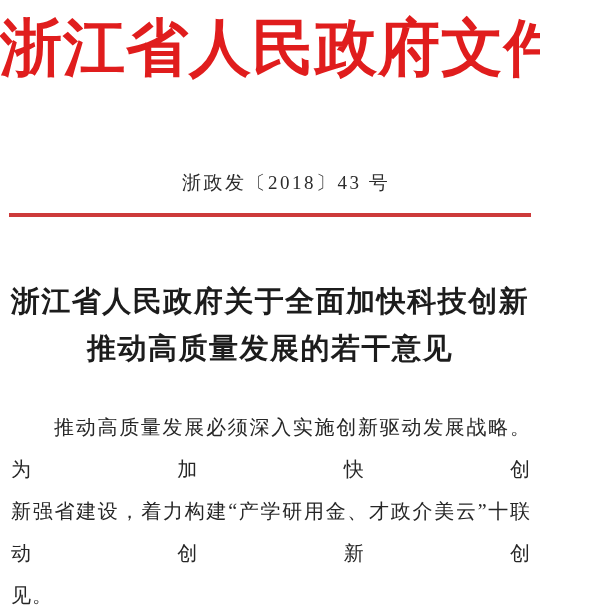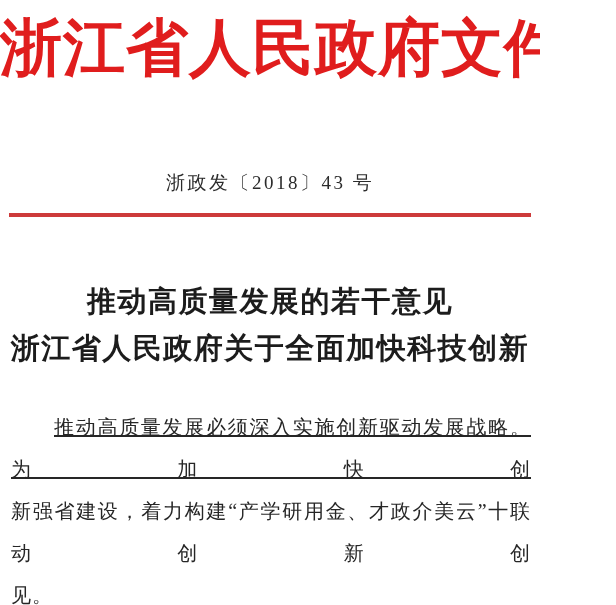--- a/index.html
+++ b/index.html
@@ -25,21 +25,21 @@
     color: #e01d1d;
     font-size: 62px;
     font-weight: bold;
     letter-spacing: 1px;
     line-height: 84px;
     white-space: nowrap;
   }
   .doc-number {
     position: absolute;
     top: 170px;
-    left: 0;
+    left: 16px;
     width: 100%;
     text-align: center;
     font-size: 19px;
     letter-spacing: 2.5px;
     color: #2b2b2b;
     white-space: nowrap;
   }
   .red-divider {
     position: absolute;
     top: 213px;
@@ -73,37 +73,36 @@
   .body-line {
     white-space: nowrap;
   }
   .body-line.justified {
     white-space: normal;
     text-align: justify;
     text-align-last: justify;
   }
   .body-line.indented {
     text-indent: 2.15em;
-    text-decoration: underline;
   }
 </style>
 </head>
 <body>
 
 <div class="page">
 
   <div class="header-title">浙江省人民政府文件</div>
 
   <div class="doc-number">浙政发〔2018〕43 号</div>
 
   <div class="red-divider"></div>
 
   <div class="title-wrap">
+    <div>浙江省人民政府关于全面加快科技创新</div>
     <div>推动高质量发展的若干意见</div>
-    <div>浙江省人民政府关于全面加快科技创新</div>
   </div>
 
   <div class="body-wrap">
     <div class="body-line justified indented">推动高质量发展必须深入实施创新驱动发展战略。为加快创</div>
     <div class="body-line justified">新强省建设，着力构建“产学研用金、才政介美云”十联动创新创</div>
     <div class="body-line">见。</div>
   </div>
 
 </div>
 

